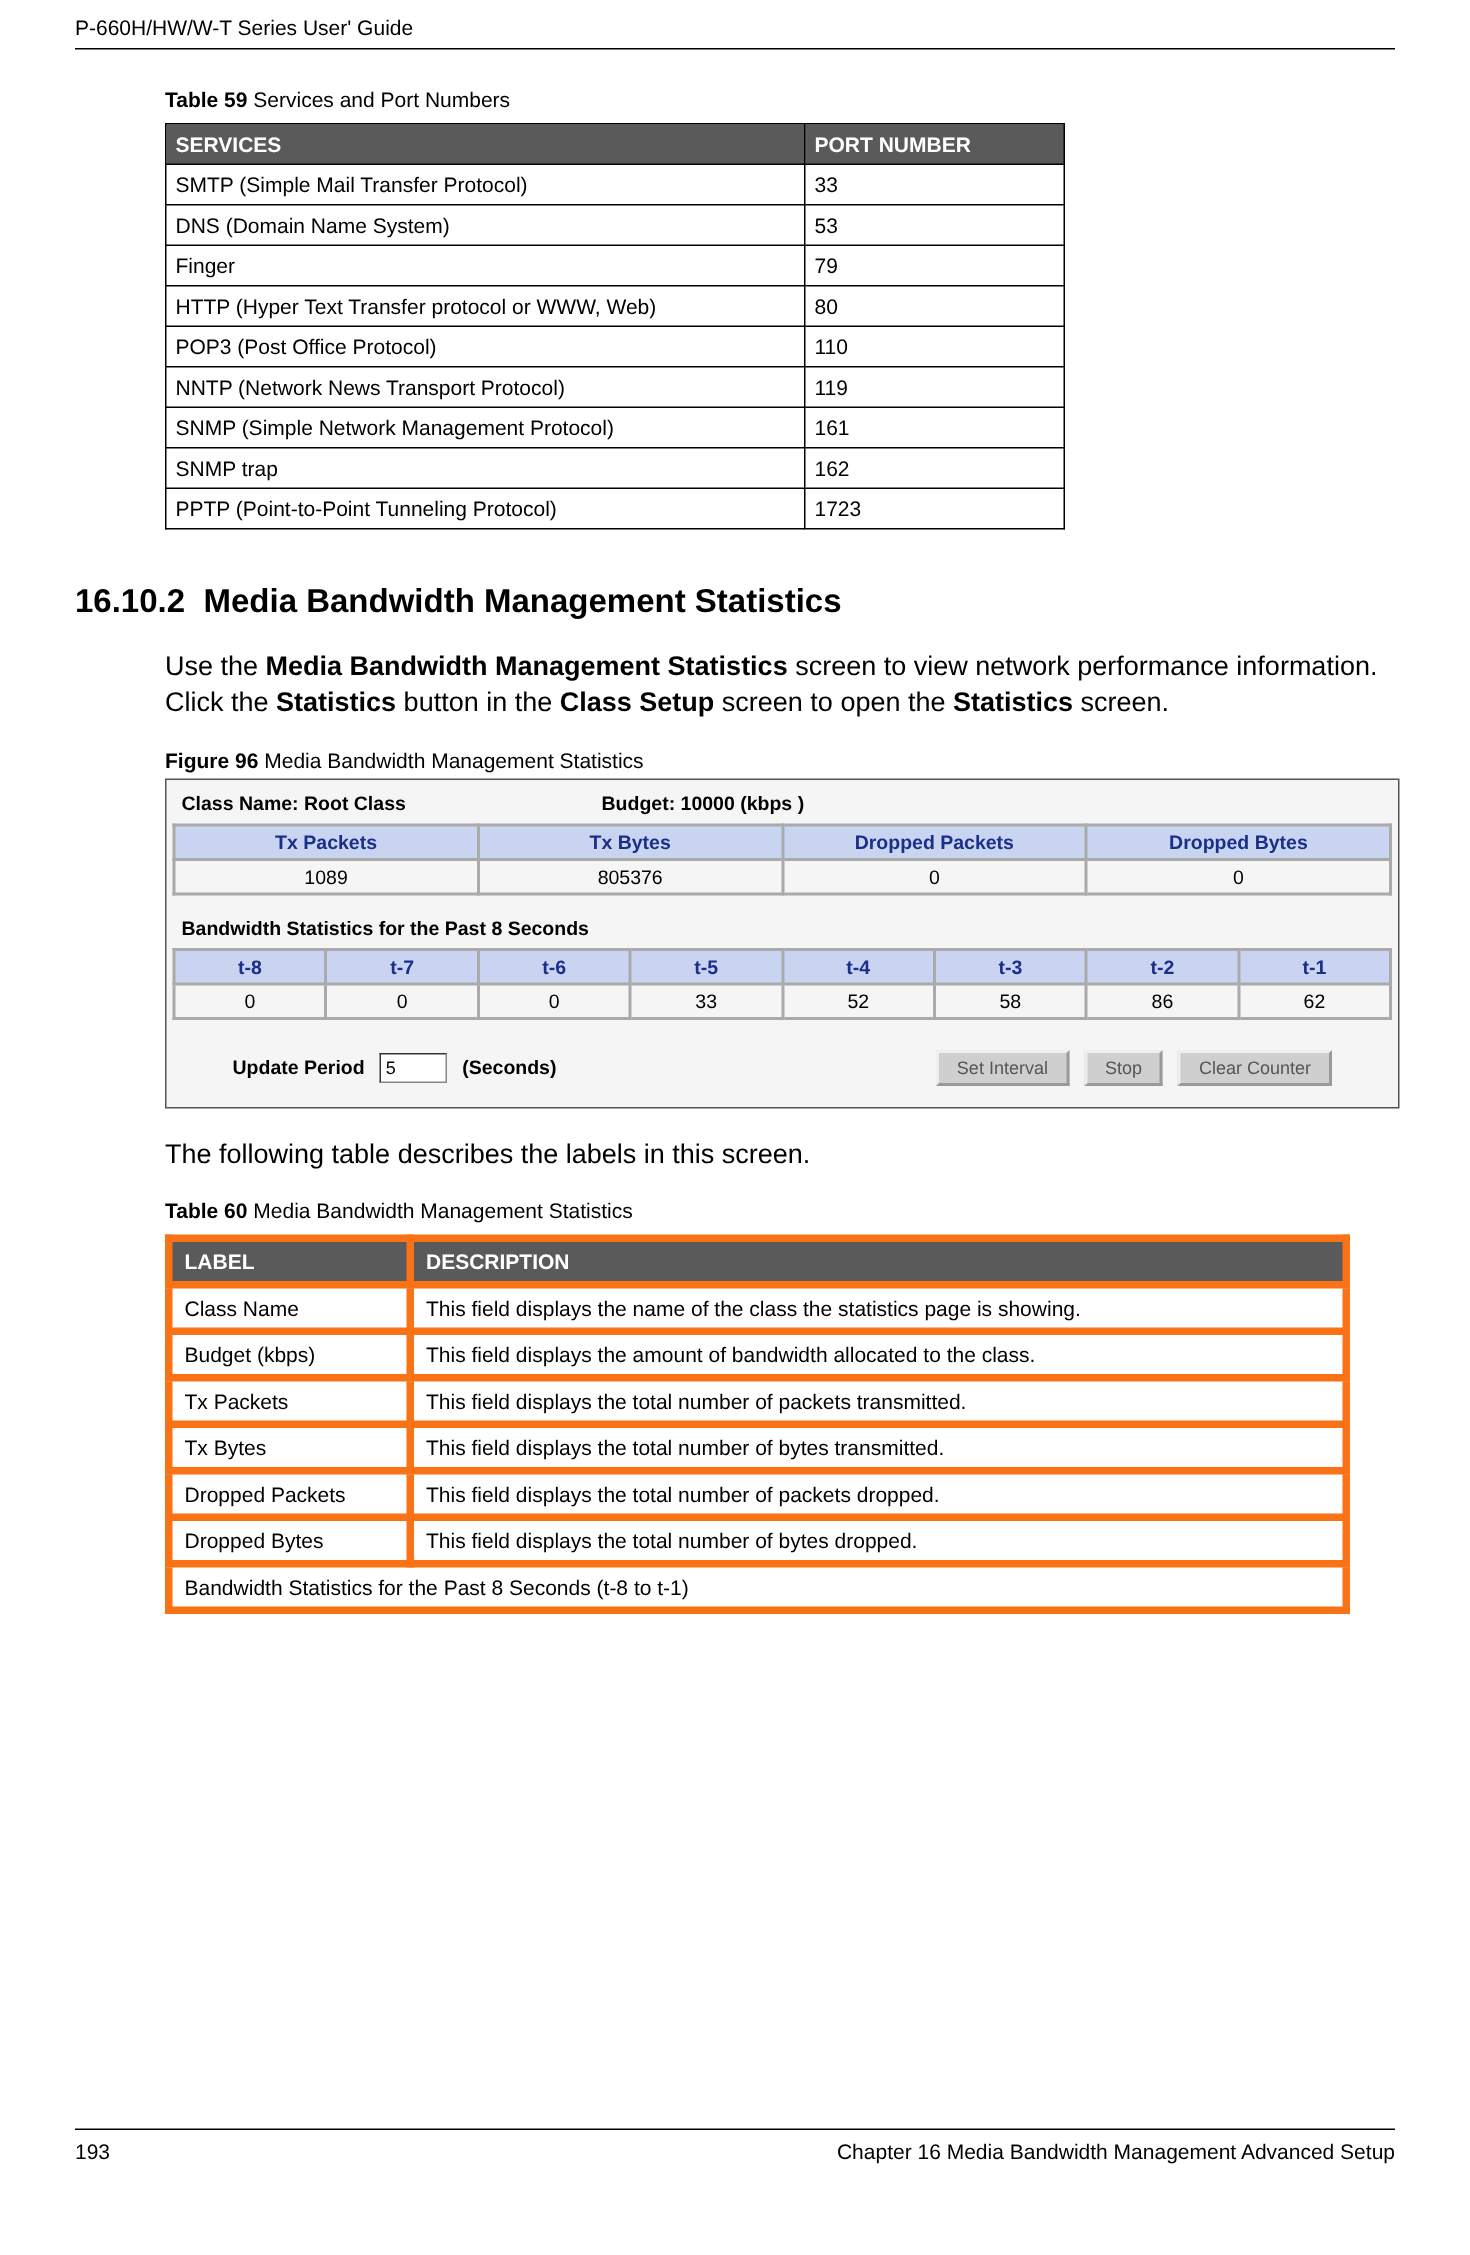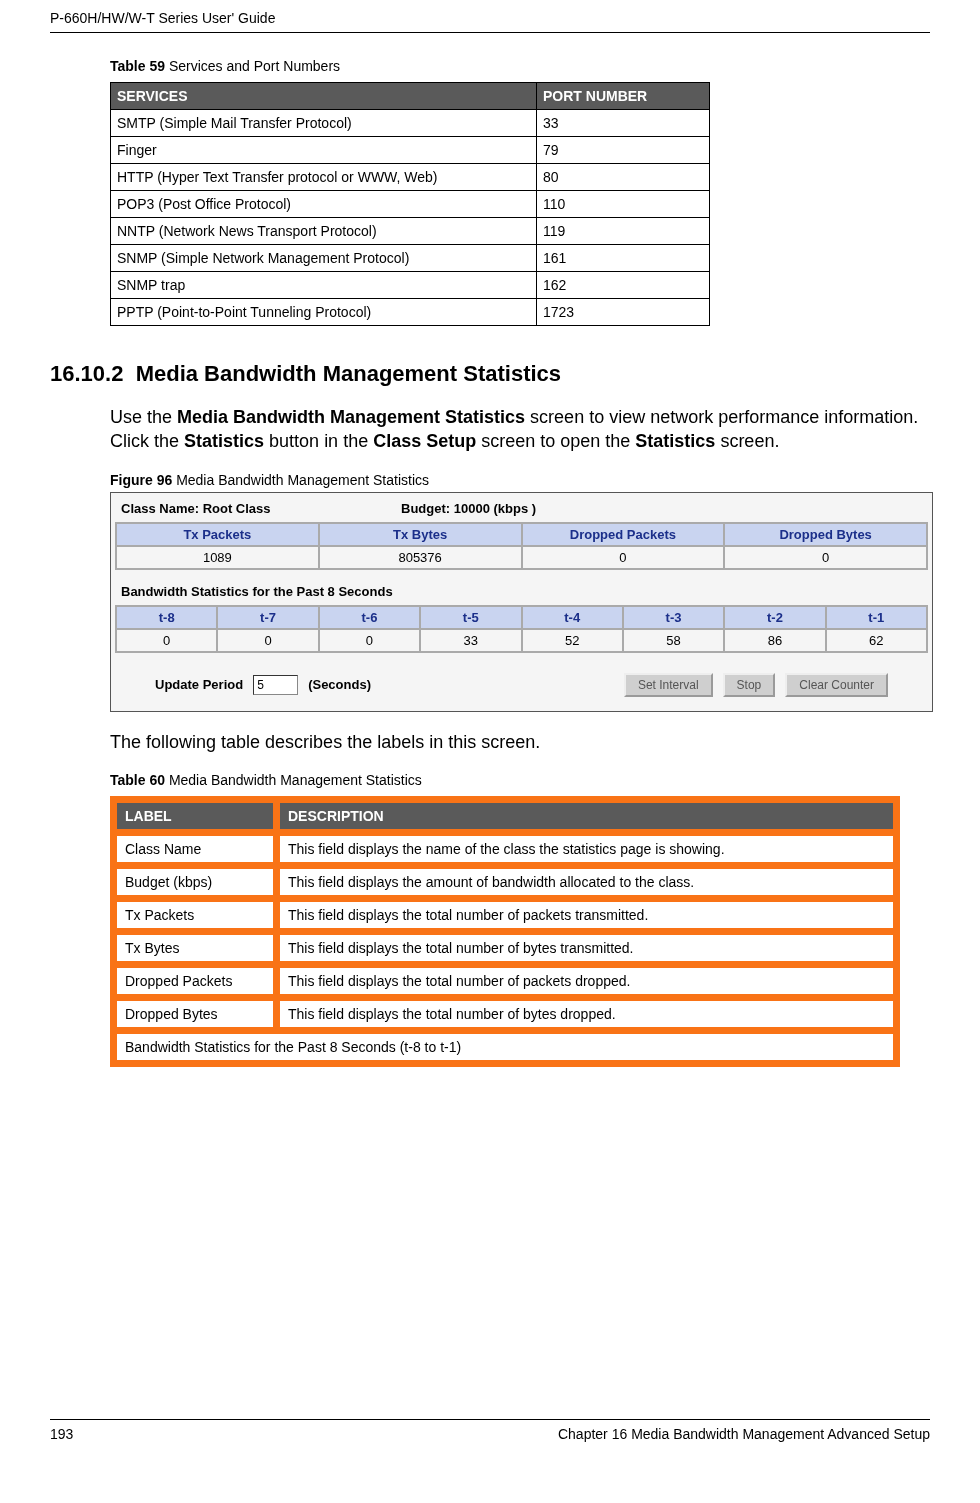--- a/index.html
+++ b/index.html
@@ -129,21 +129,21 @@
     padding: 3px 12px;
   }
   .spacer-flex { flex: 1; }
 
   .table60 {
     border-collapse: collapse;
     width: 790px;
     margin-left: 60px;
   }
   .table60 th, .table60 td {
-    border: 7px solid #f97316;
+    border: 5px solid #f97316;
     padding: 5px 8px;
     font-size: 14px;
     text-align: left;
     vertical-align: top;
   }
   .table60 th {
     background: #5a5a5a;
     color: #fff;
     font-weight: bold;
   }
@@ -173,20 +173,24 @@
   </div>
   <table class="table59">
     <tbody>
         <tr>
       <th>SERVICES</th>
       <th style="width:160px;">PORT NUMBER</th>
     </tr>
     <tr>
           <td>SMTP (Simple Mail Transfer Protocol)</td>
           <td>33</td>
+        </tr>
+    <tr>
+          <td>DNS (Domain Name System)</td>
+          <td>53</td>
         </tr>
     <tr>
           <td>Finger</td>
           <td>79</td>
         </tr>
     <tr>
           <td>HTTP (Hyper Text Transfer protocol or WWW, Web)</td>
           <td>80</td>
         </tr>
     <tr>

